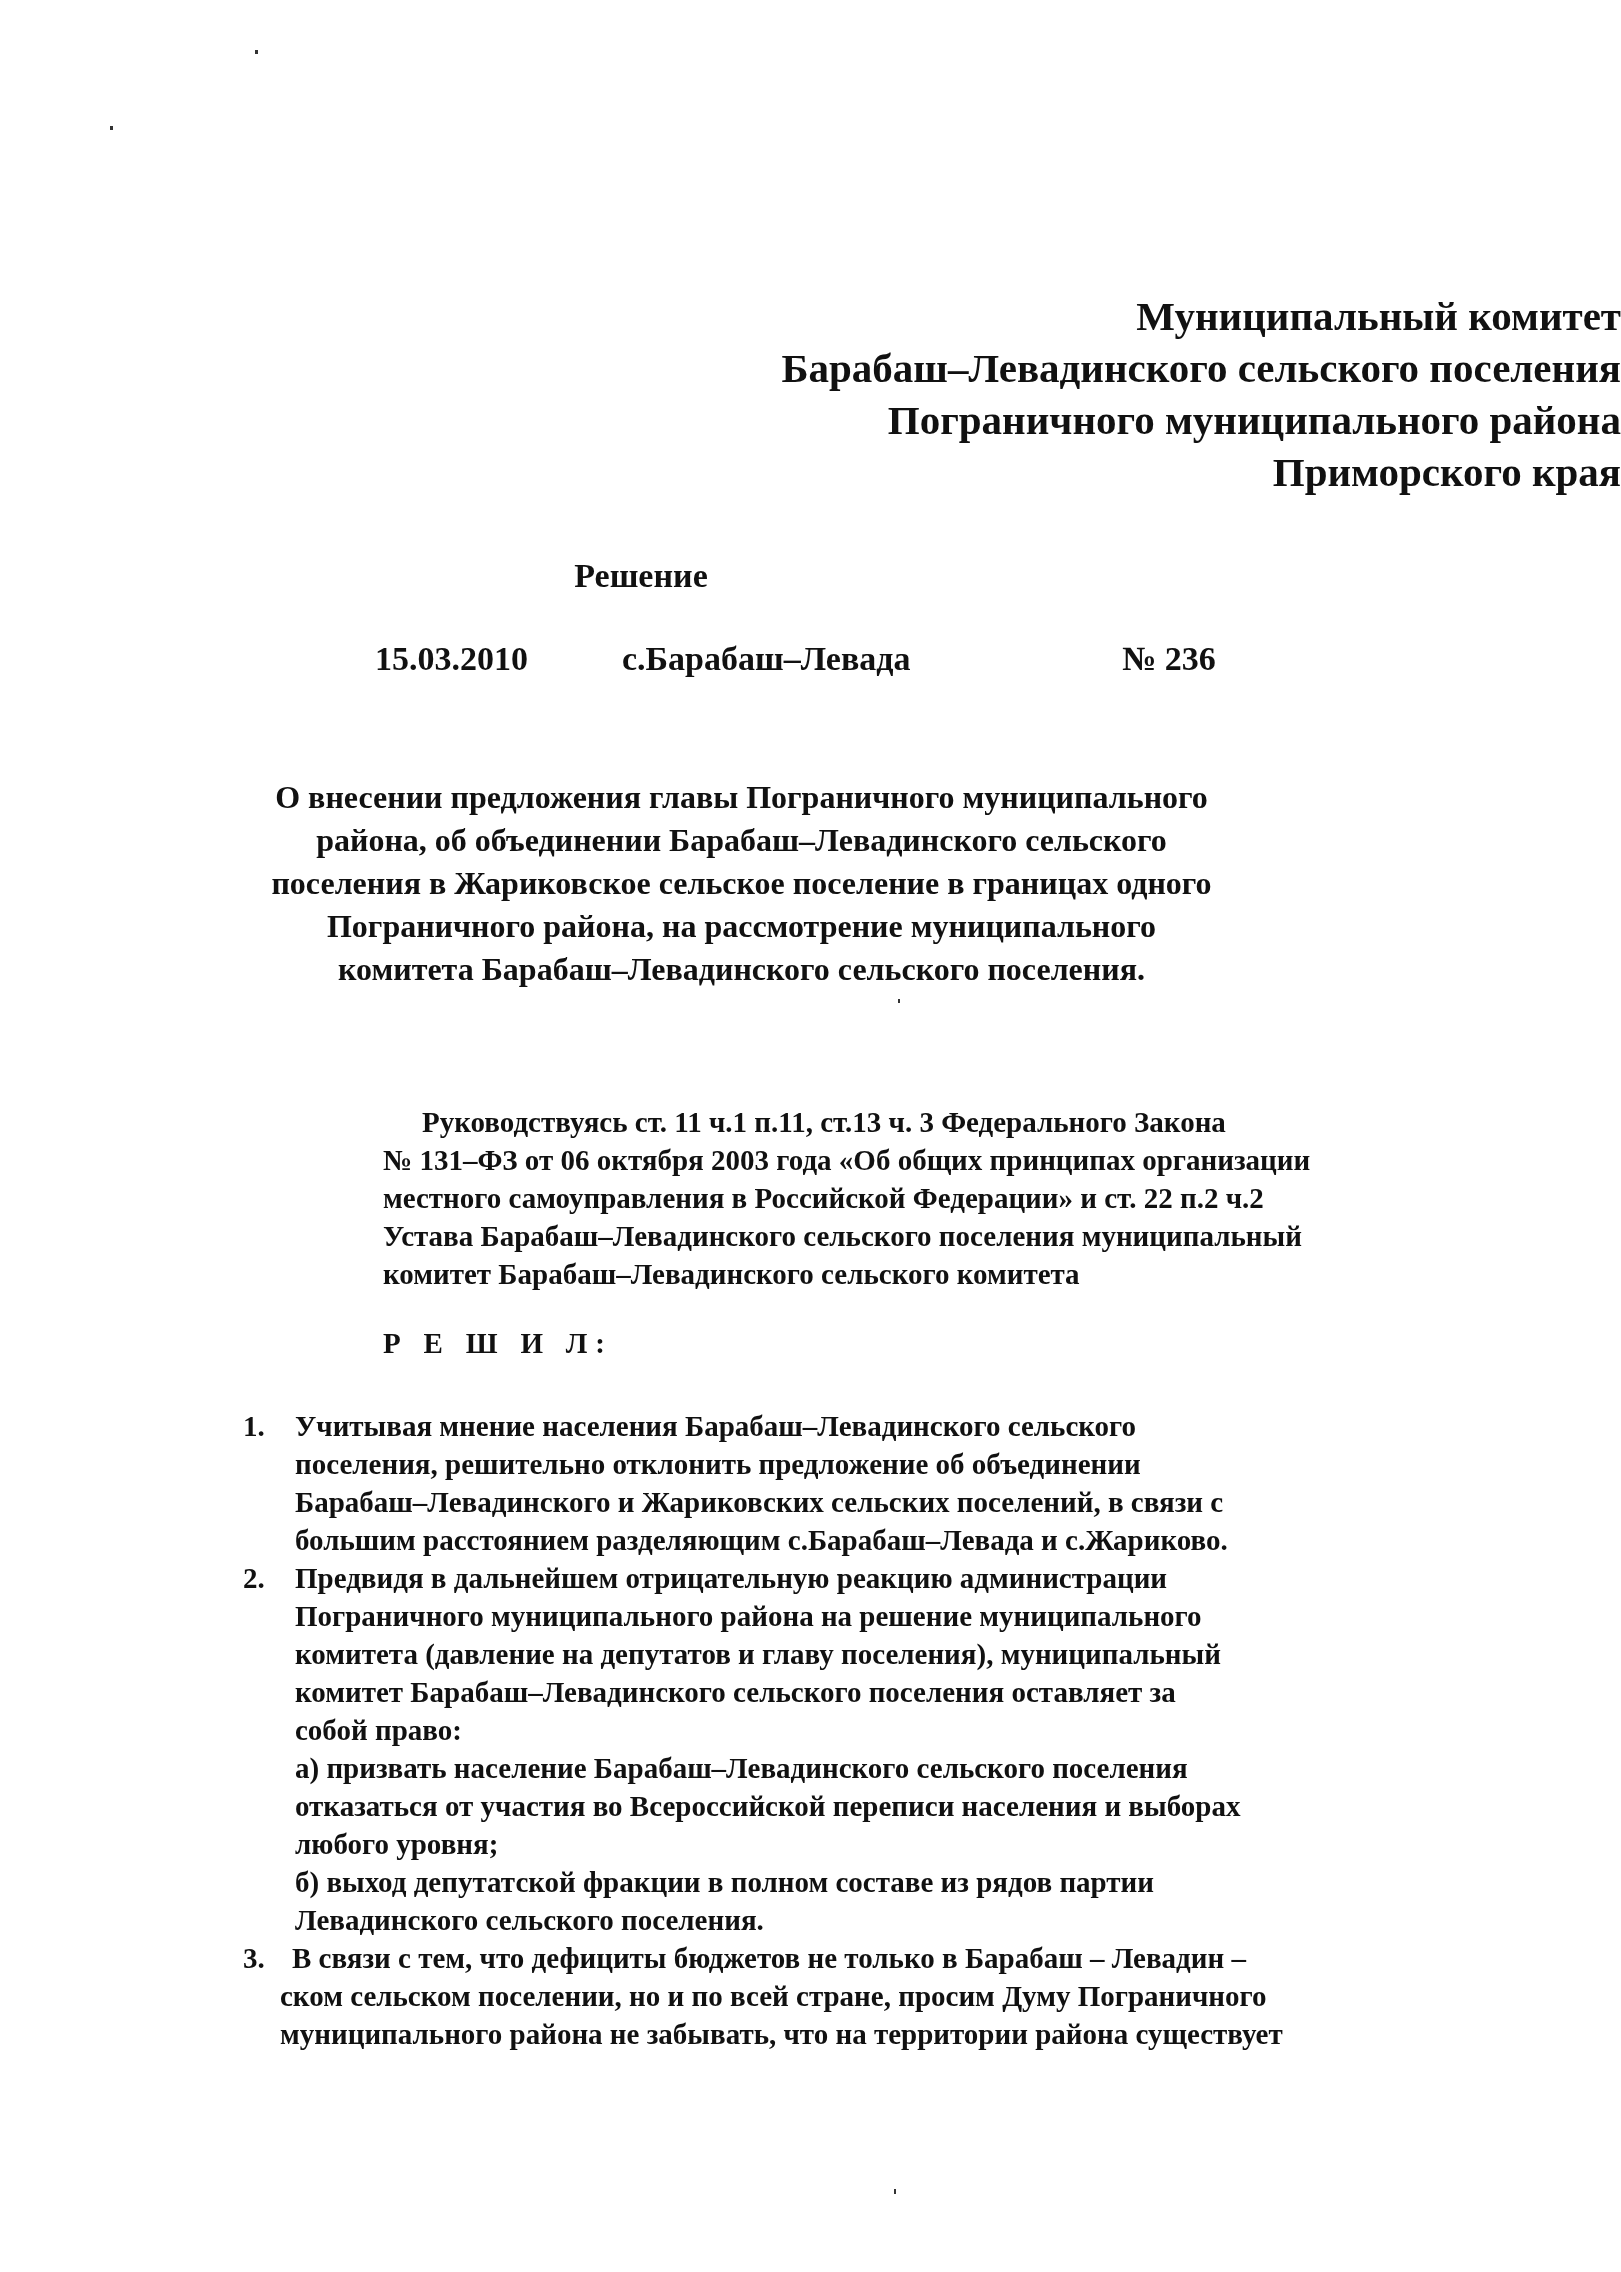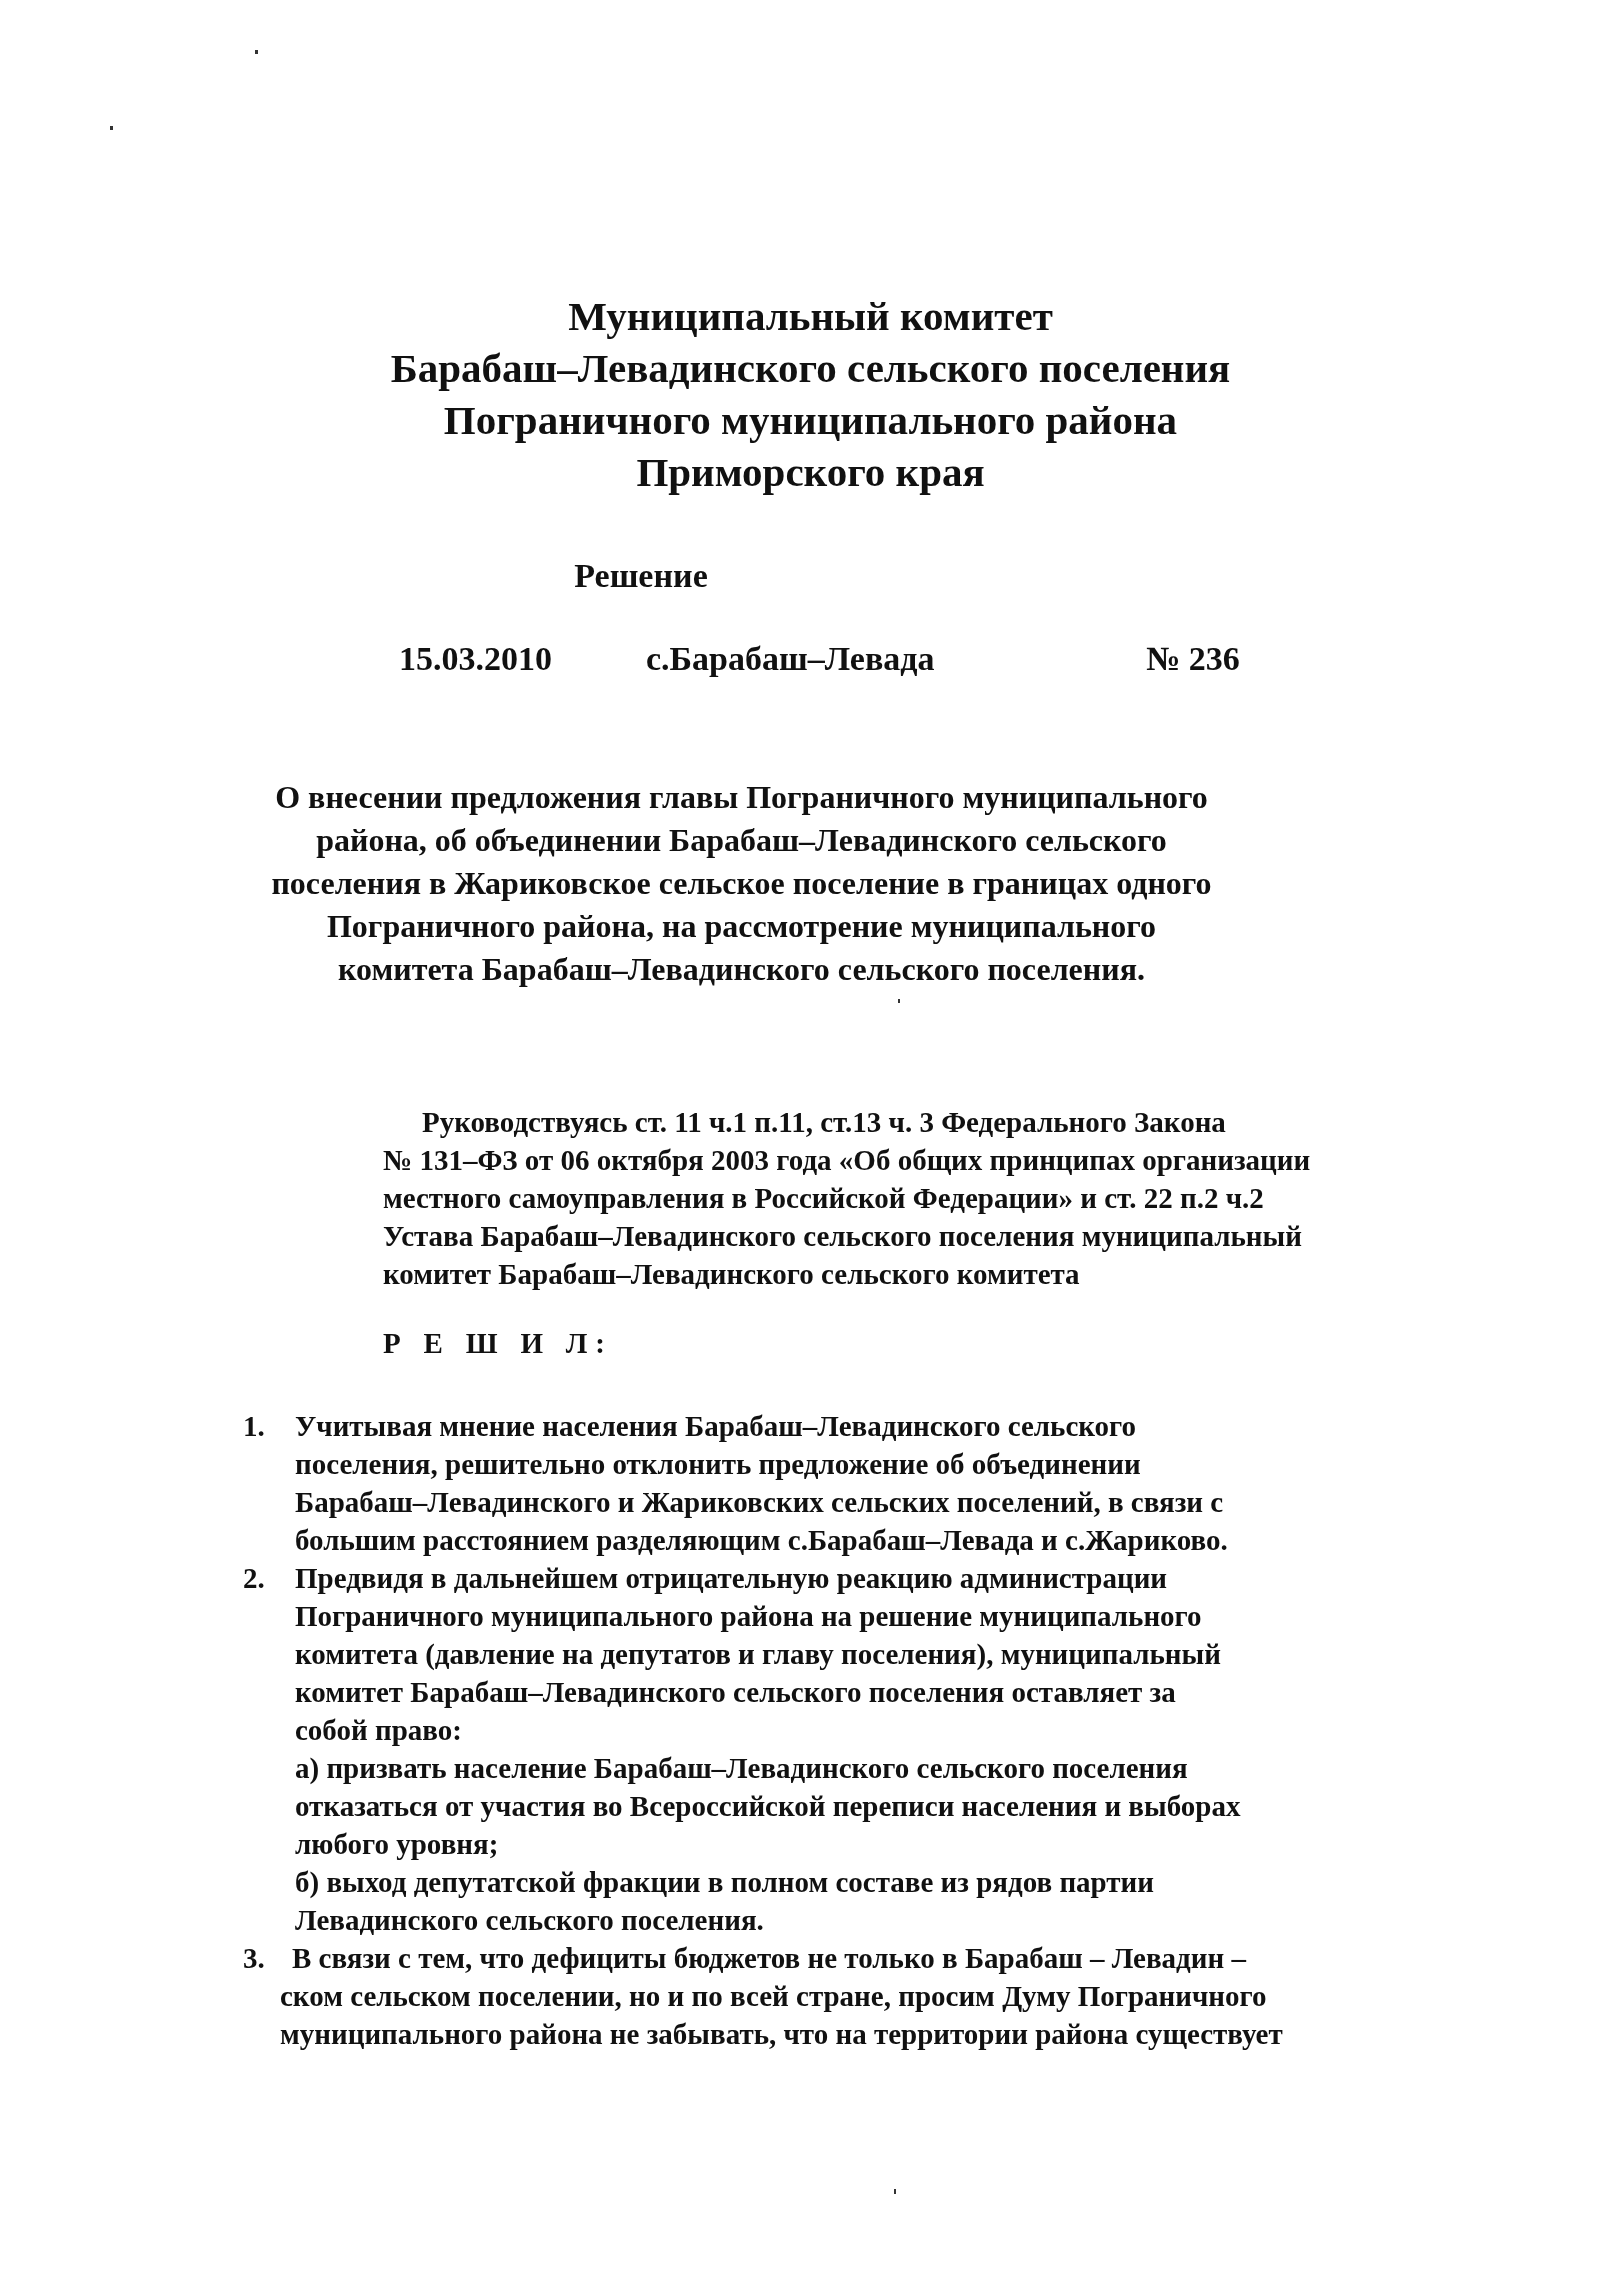--- a/index.html
+++ b/index.html
@@ -1,22 +1,22 @@
 <!DOCTYPE html>
 <html style="font-size:10.3px"><head>
 <meta charset="utf-8">
 <style>
   html, body { margin:0; padding:0; background:#ffffff; }
   body { width:1621px; height:2273px; position:relative; overflow:hidden;
          font-family:"Liberation Serif", serif; color:#111; font-weight:bold; }
   .abs { position:absolute; }
   .hdr { left:0; width:1621px; text-align:center; font-size:41px; line-height:52px; }
-  .hdr .l { display:block; }
+  .hdr .l { display:block;text-align:right; }
   .decision { left:0; width:1282px; text-align:center; font-size:34px; top:557px; }
-  .dateline { top:640px; font-size:34px;margin-left:24px; }
+  .dateline { top:640px; font-size:34px; }
   .subject { left:0; width:1483px; text-align:center; top:776px; font-size:32px; line-height:43px; }
   .subject .l { display:block; }
   .body { left:383px; top:1103px; font-size:29px; line-height:38px; width:1009px; }
   .body .l { display:block; white-space:nowrap; }
   .body .first { padding-left:39px; }
   .resolved { left:383px; top:1327px; font-size:29px; letter-spacing:7.8px;text-align:right; }
   .list { left:243px; top:1407px; font-size:29px; line-height:38px; width:1196px; }
   .item { position:relative; }
   .num { position:absolute; left:0; top:0; }
   .txt { display:block; margin-left:52px; }

